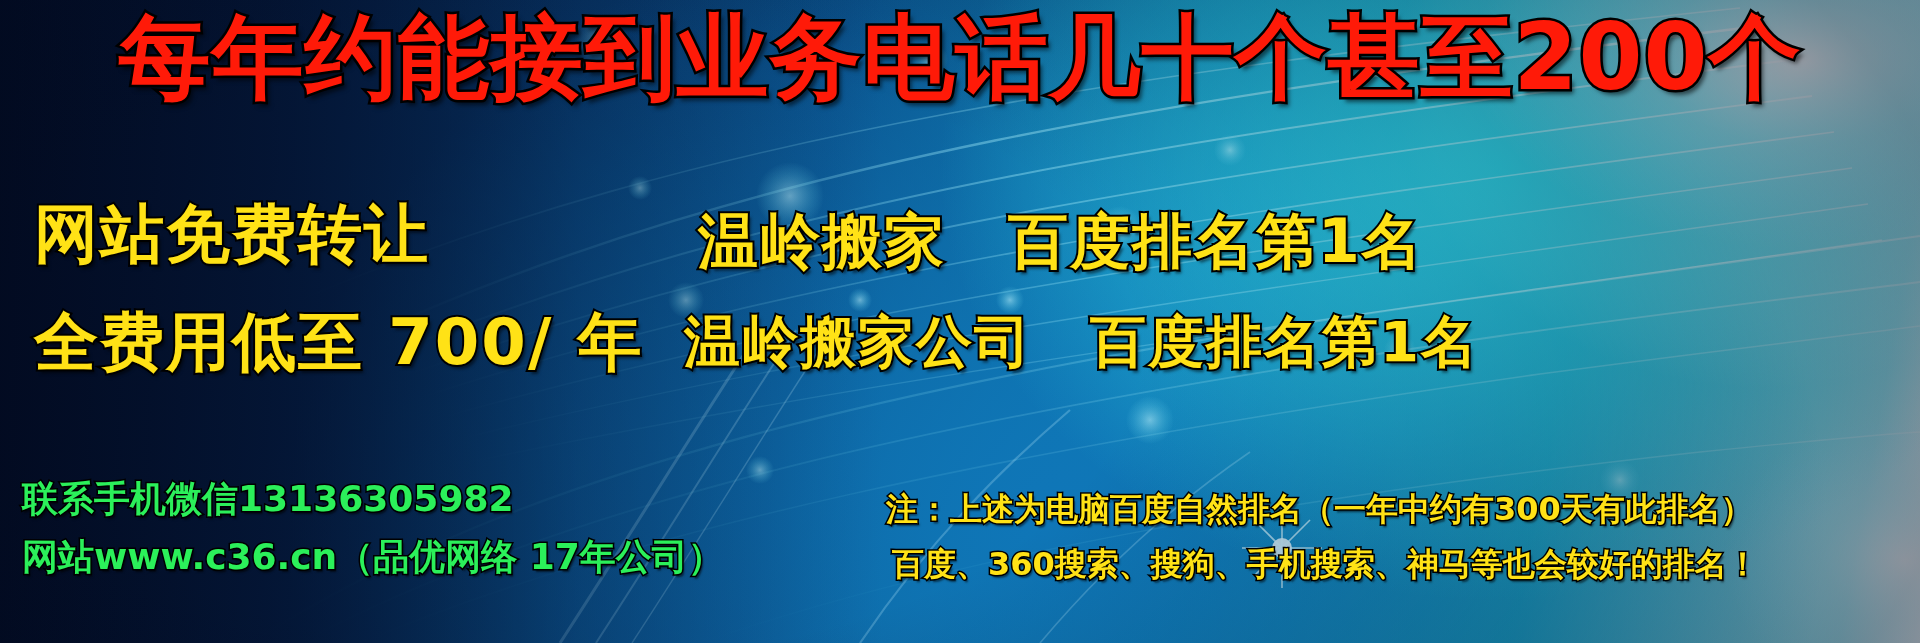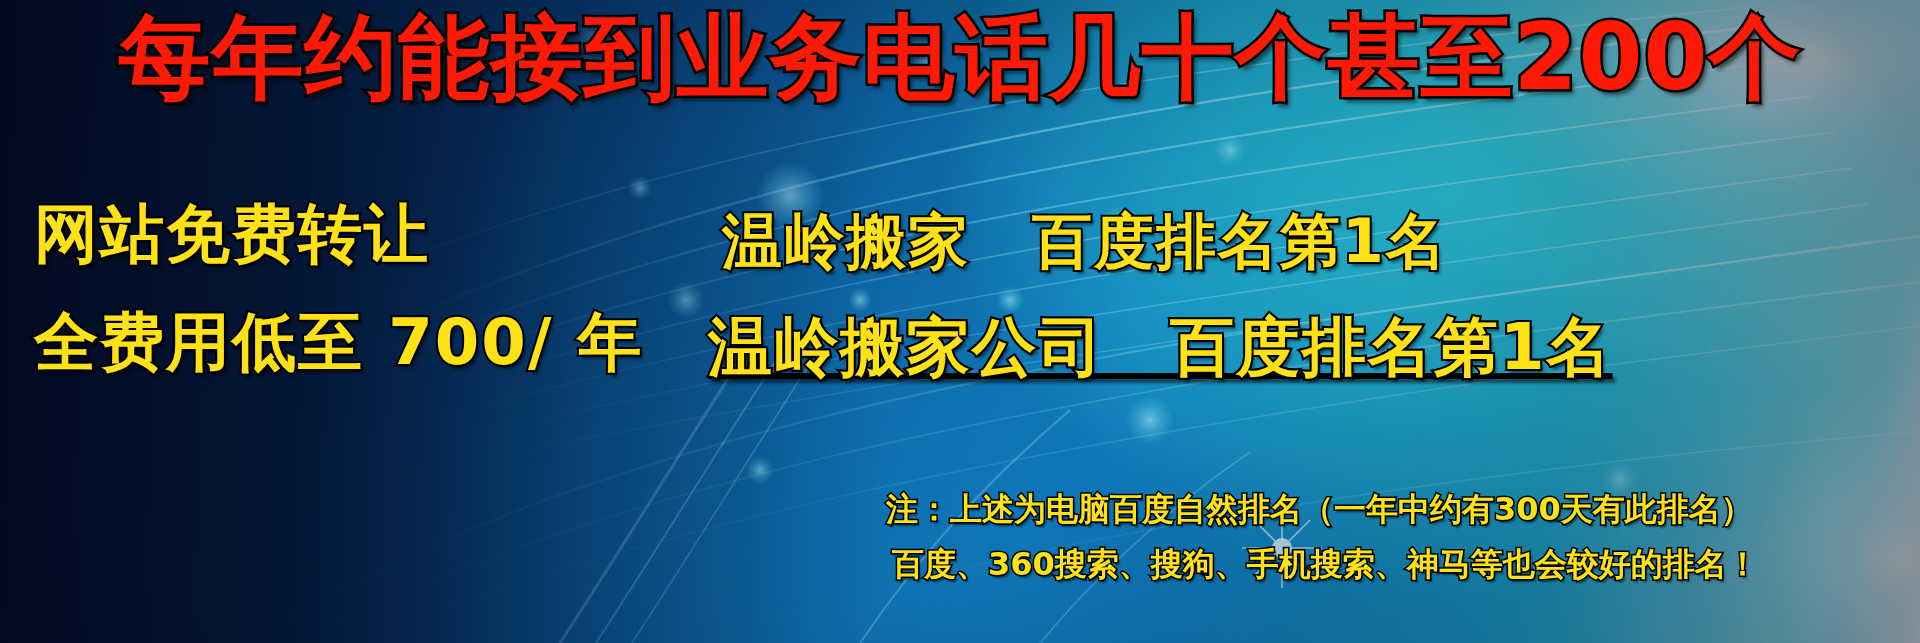--- a/index.html
+++ b/index.html
@@ -56,39 +56,39 @@
   }
 
   .col-left {
     position: absolute;
     left: 34px;
     top: 168px;
     width: 680px;
   }
   .col-right {
     position: absolute;
-    left: 708px;
+    left: 684px;
     top: 178px;
     width: 1210px;
   }
 
   .yellow-big {
     font-size: 64px;
     line-height: 1.32;
     font-weight: 700;
     color: #ffe216;
     -webkit-text-stroke: 4px #000;
     paint-order: stroke fill;
     text-shadow: 3px 4px 3px rgba(0,0,0,0.5);
     white-space: nowrap;
     letter-spacing: 2px;
     margin-top: 24px;
   }
   .yellow-big.r1 { font-size: 60px; padding-left: 14px; }
-  .yellow-big.r2 { font-size: 64px; padding-left: 0px; text-decoration: underline; }
+  .yellow-big.r2 { font-size: 56px; padding-left: 0px; }
 
   .contact {
     position: absolute;
     left: 22px;
     top: 470px;
     width: 700px;
   }
   .green-line {
     font-size: 36px;
     line-height: 1.62;
@@ -213,19 +213,23 @@
   <div class="col-left">
     <div class="yellow-big">网站免费转让</div>
     <div class="yellow-big">全费用低至 700/ 年</div>
   </div>
 
   <div class="col-right">
     <div class="yellow-big r1">温岭搬家　百度排名第1名</div>
     <div class="yellow-big r2">温岭搬家公司　百度排名第1名</div>
   </div>
 
+  <div class="contact">
+    <div class="green-line">联系手机微信13136305982</div>
+    <div class="green-line">网站www.c36.cn（品优网络 17年公司）</div>
+  </div>
 
   <div class="note">
     <div class="note-line">注：上述为电脑百度自然排名（一年中约有300天有此排名）</div>
     <div class="note-line l2">百度、360搜索、搜狗、手机搜索、神马等也会较好的排名！</div>
   </div>
 
 </div>
 
 </body></html>

